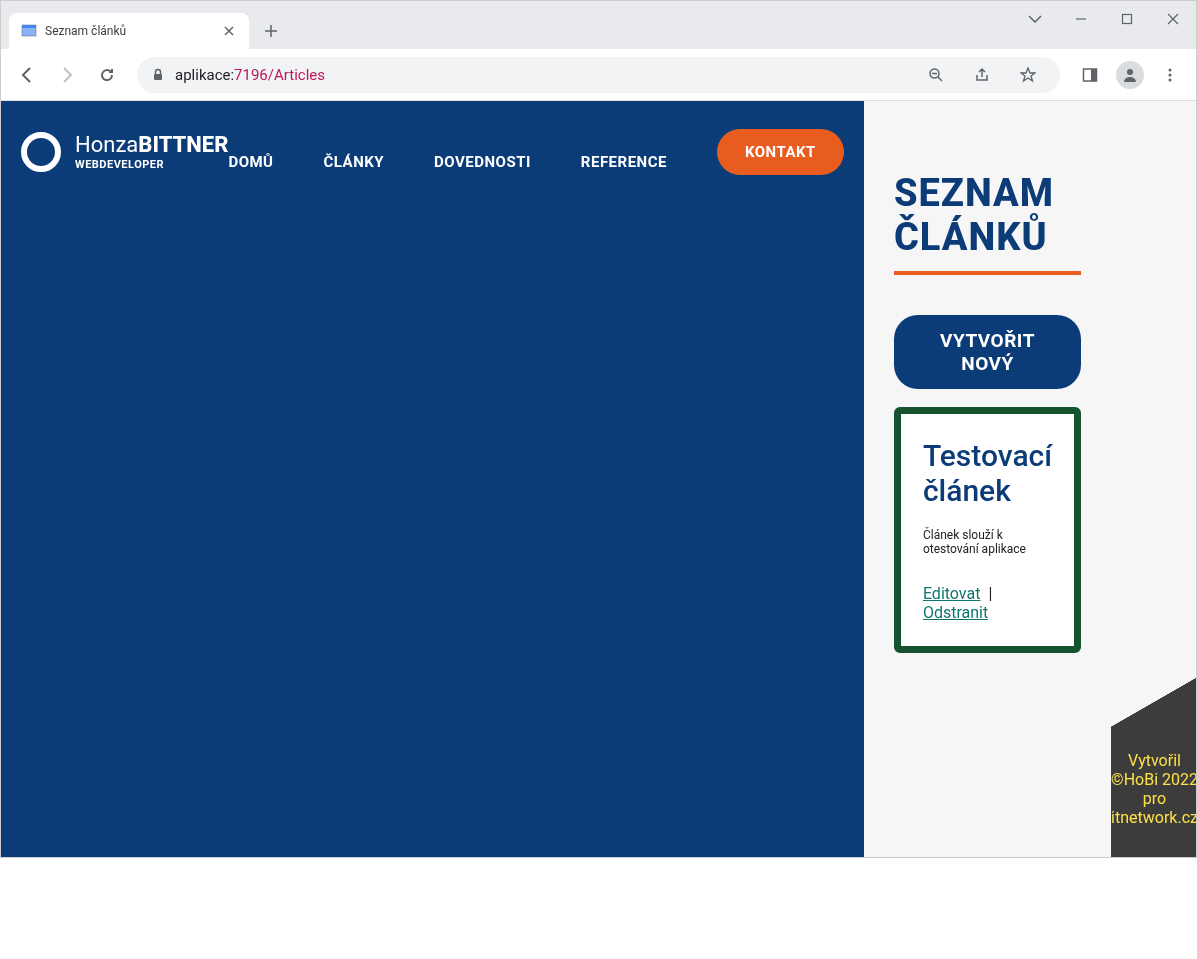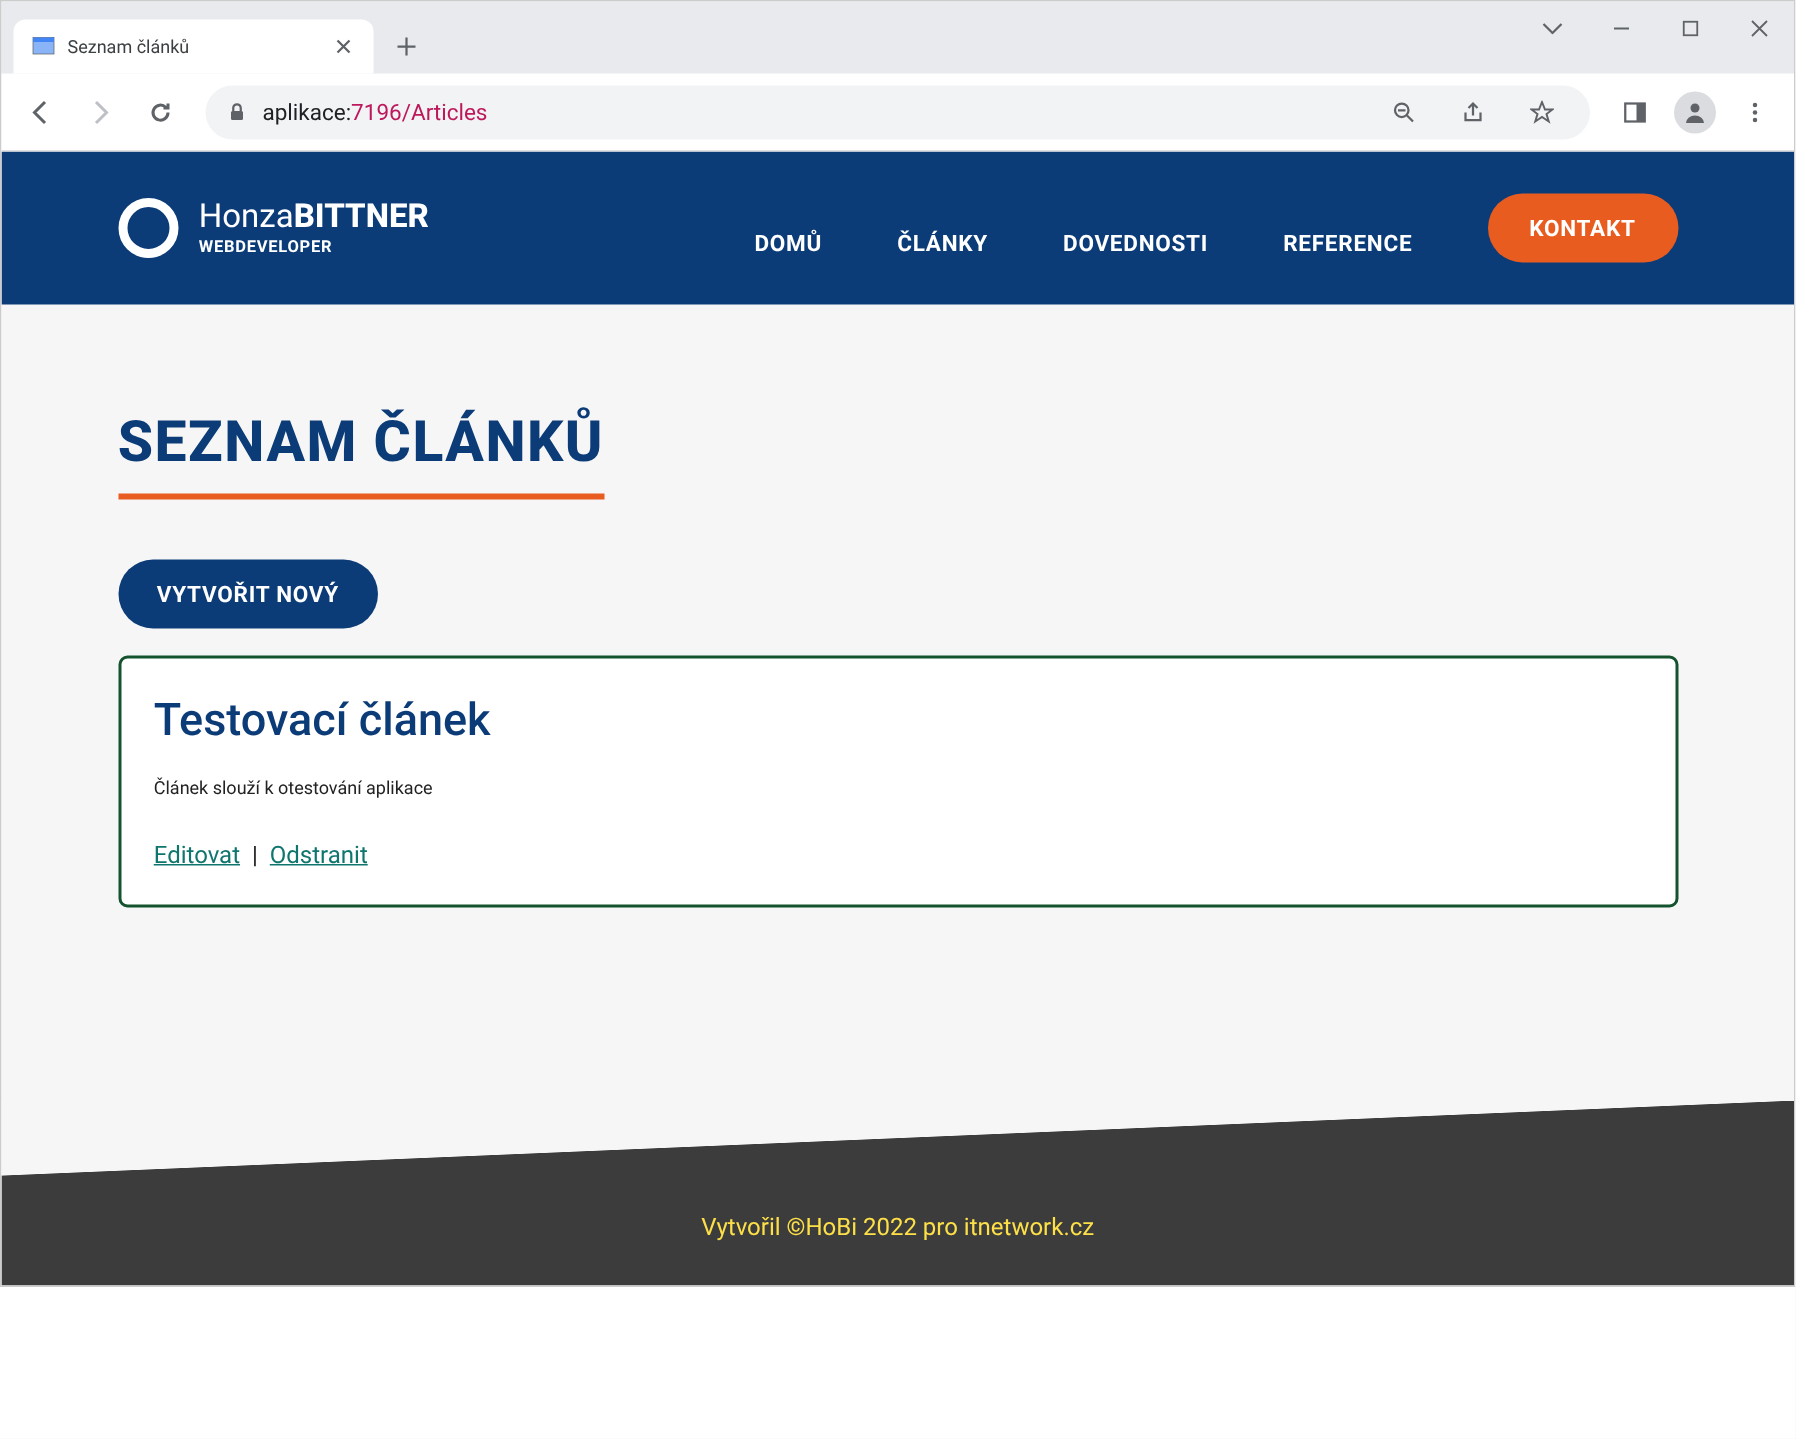--- a/index.html
+++ b/index.html
@@ -23,39 +23,39 @@
     .address-bar { flex: 1; height: 36px; background: #f1f3f4; border-radius: 18px; display: flex; align-items: center; padding: 0 14px; margin: 0 8px; gap: 10px; }
     .lock-icon { color: #5f6368; display: flex; }
     .url { font-size: 15px; color: #202124; flex: 1; }
     .url .host { color: #202124; }
     .url .port-path { color: #be185d; }
     .toolbar-icons { display: flex; gap: 4px; }
     .toolbar-icon { width: 36px; height: 36px; display: flex; align-items: center; justify-content: center; color: #5f6368; cursor: pointer; }
     .avatar { width: 28px; height: 28px; border-radius: 50%; background: #dadce0; display: flex; align-items: center; justify-content: center; }
     
     
-    .page { flex: 1; overflow: auto; background: #f6f6f6; display: flex; flex-direction: column; }
+    .page { flex: 1; overflow: auto; background: #f6f6f6; display: flex; flex-direction: row; }
     
     .header { background: #0c3c78; padding: 28px 0; }
     .header-inner { max-width: 1080px; margin: 0 auto; padding: 0 20px; display: flex; align-items: center; justify-content: space-between; }
     .logo { display: flex; align-items: center; gap: 14px; }
     .logo-circle { width: 40px; height: 40px; border: 6px solid #fff; border-radius: 50%; }
     .logo-text { color: #fff; }
     .logo-name { font-size: 22px; font-weight: 400; line-height: 1; }
     .logo-name .bold { font-weight: 800; }
     .logo-sub { font-size: 11px; font-weight: 700; letter-spacing: 0.5px; margin-top: 2px; }
     .nav { display: flex; align-items: center; gap: 50px; }
     .nav-link { color: #fff; font-size: 15px; font-weight: 700; letter-spacing: 0.5px; cursor: pointer; margin-top: 20px; }
     .nav-cta { background: #e85d1f; color: #fff; padding: 14px 28px; border-radius: 28px; font-size: 15px; font-weight: 700; letter-spacing: 0.5px; cursor: pointer; }
     
     .main { flex: 1; max-width: 1100px; width: 100%; margin: 0 auto; padding: 70px 30px 60px; }
     .page-title { font-size: 38px; font-weight: 800; color: #0c3c78; letter-spacing: 1px; display: inline-block; padding-bottom: 12px; border-bottom: 4px solid #e85d1f; }
-    .create-btn { display: inline-block; background: #0c3c78; color: #fff; font-size: 15px; font-weight: 700; letter-spacing: 0.5px; padding: 14px 26px; border-radius: 24px; margin-top: 40px; cursor: pointer; }
-    
-    .article-card { background: #fff; border: 2px solid #14532d; border-radius: 6px; padding: 24px 22px; margin-top: 18px; }
+    .create-btn { display: inline-block; background: #0c3c78; color: #fff; font-size: 19px; font-weight: 700; letter-spacing: 0.5px; padding: 14px 26px; border-radius: 24px; margin-top: 40px; cursor: pointer; text-align: center; }
+    
+    .article-card { background: #fff; border: 7px solid #14532d; border-radius: 6px; padding: 24px 22px; margin-top: 18px; }
     .article-title { font-size: 30px; font-weight: 500; color: #0c3c78; }
     .article-desc { font-size: 12px; color: #222; margin-top: 20px; }
     .article-actions { margin-top: 28px; font-size: 16px; }
     .article-actions a { color: #0f766e; text-decoration: underline; cursor: pointer; }
     .article-actions .sep { color: #222; margin: 0 4px; }
     
     .footer-wrap { margin-top: auto; }
     .footer-diagonal { height: 50px; background: linear-gradient(to bottom right, #f6f6f6 0%, #f6f6f6 49.5%, #3c3c3c 50%, #3c3c3c 100%); }
     .footer { background: #3c3c3c; color: #fde047; text-align: center; padding: 24px 0 30px; font-size: 16px; }
   </style>

